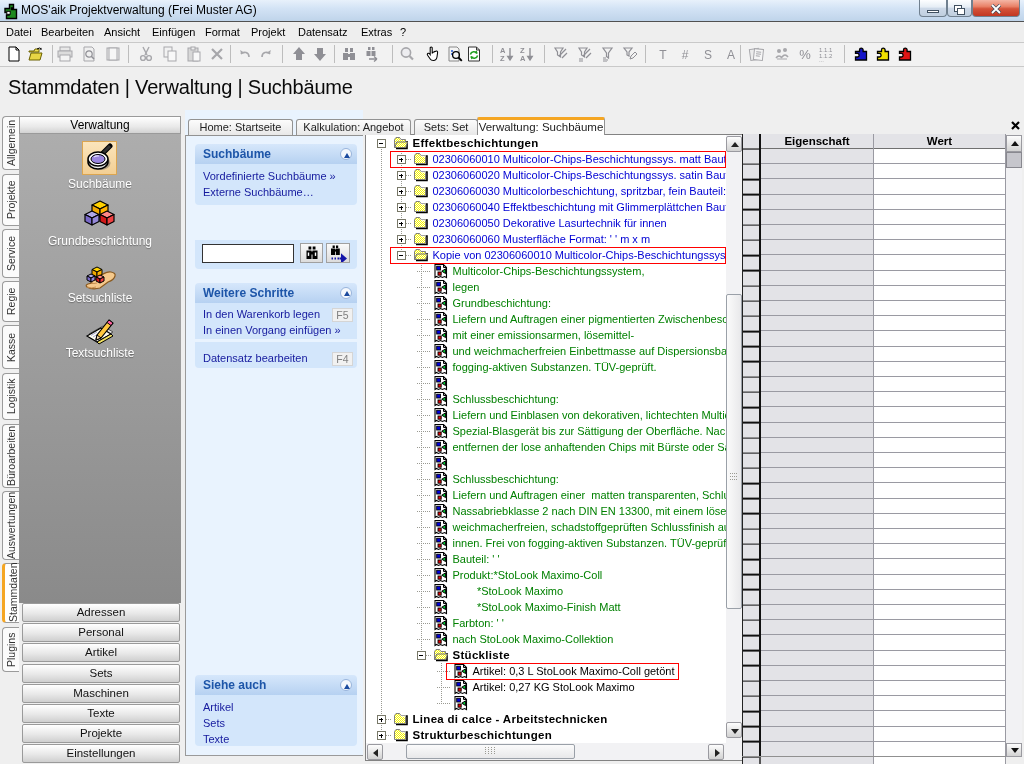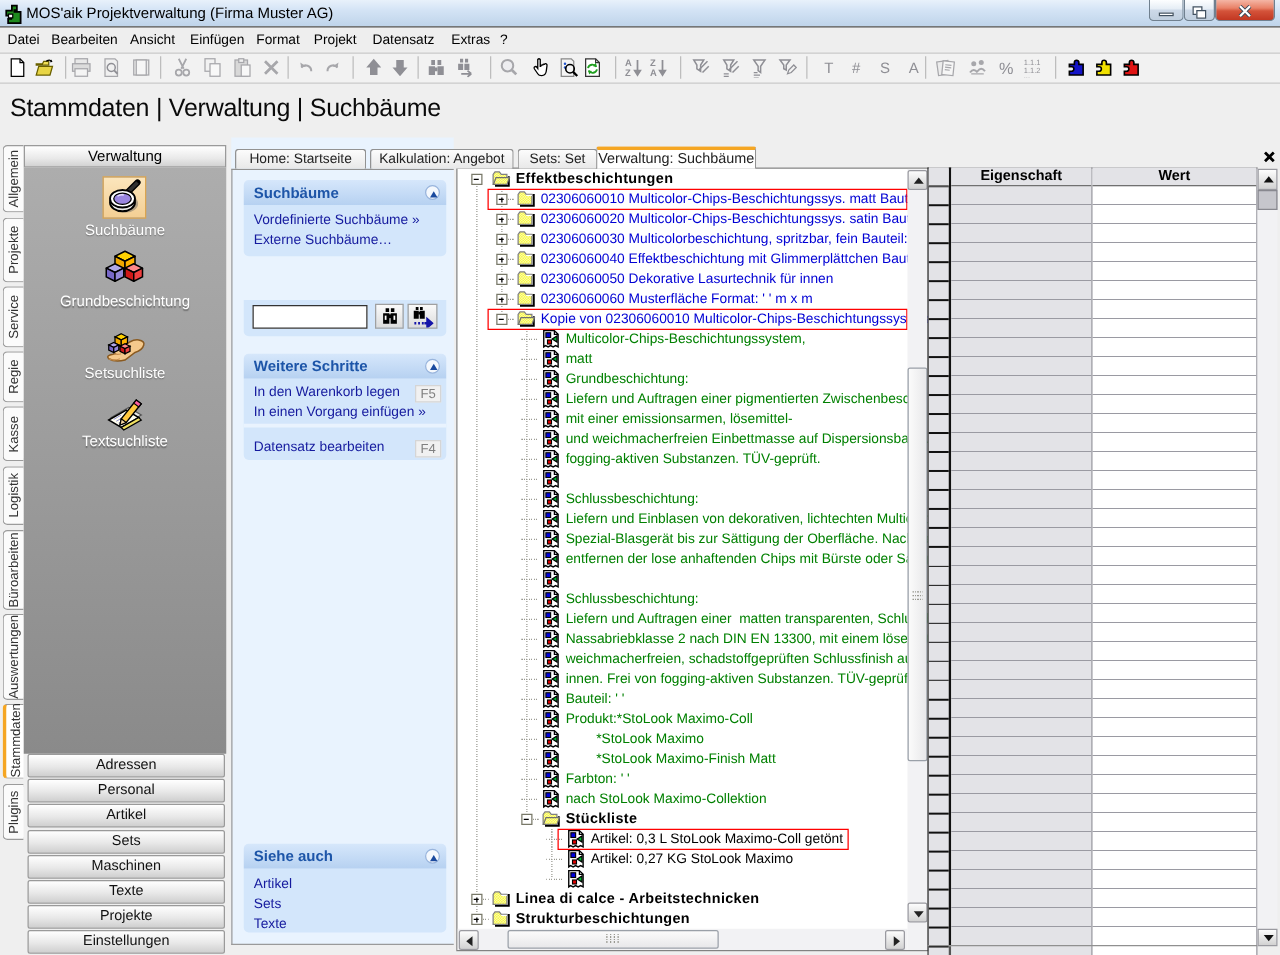--- a/index.html
+++ b/index.html
@@ -59,21 +59,21 @@
 
 #gridwrap{left:742px;top:134px;width:280px;height:630px;}
 .hdrcell{position:absolute;top:0;height:15px;background:#e3e3e7;border-bottom:1px solid #707070;font-size:11.5px;font-weight:700;text-align:center;line-height:15px;color:#000;}
 </style></head><body>
 
 <div id="titlebar" class="ab"></div>
 <svg class="ab" style="left:4px;top:3px" width="15" height="17" viewBox="0 0 15 17">
     <path d="M5.5 1.5 h4 v3.5 h-2 v1.5 h5 v9 h-10 v-3.5 h2.5 v-2.5 h-4 v-4 h4.5 z" fill="#1e8a1e" stroke="#000" stroke-width="1.4"></path>
     <rect x="2.8" y="8.3" width="3.4" height="3" fill="#fff" stroke="#000" stroke-width="1"></rect>
   </svg>
-<div id="title" class="ab">MOS'aik Projektverwaltung (Firma Muster AG)</div>
+<div id="title" class="ab">MOS'aik Projektverwaltung (Frei Muster AG)</div>
 <div class="winbtn ab" style="left:919px;width:28px;"></div>
 <div class="winbtn ab" style="left:947px;width:25px;"></div>
 <div class="winbtn ab" id="btnclose" style="left:972px;width:48px;"></div>
 <div class="ab" style="left:927px;top:10px;width:12px;height:3px;background:#fff;border:1px solid #405060;"></div>
 <div class="ab" style="left:954px;top:5px;width:8px;height:7px;background:#fff;border:1px solid #405060;"></div>
 <div class="ab" style="left:957px;top:8px;width:8px;height:7px;background:#fff;border:1px solid #405060;"></div>
 <svg class="ab" style="left:990px;top:4px" width="12" height="10" viewBox="0 0 12 10">
     <path d="M2 1 L10 9 M10 1 L2 9" stroke="#3a4a5a" stroke-width="3.2"></path>
     <path d="M2 1 L10 9 M10 1 L2 9" stroke="#fff" stroke-width="1.8"></path>
   </svg>
@@ -502,21 +502,21 @@
 <div class="redbox" style="left:23.5px;top:111.5px;width:336px;height:17px"></div>
 <div class="hdot" style="left:51px;top:136px;width:13.5px"></div>
 <svg class="ticn" style="left:66.5px;top:128px" width="16" height="16" viewBox="0 0 16 16">
       <use href="#doc"></use>
     </svg>
 <div class="trow green" style="left:86.5px;top:128px">Multicolor-Chips-Beschichtungssystem,</div>
 <div class="hdot" style="left:51px;top:152px;width:13.5px"></div>
 <svg class="ticn" style="left:66.5px;top:144px" width="16" height="16" viewBox="0 0 16 16">
       <use href="#doc"></use>
     </svg>
-<div class="trow green" style="left:86.5px;top:144px">matt</div>
+<div class="trow green" style="left:86.5px;top:144px">legen</div>
 <div class="hdot" style="left:51px;top:168px;width:13.5px"></div>
 <svg class="ticn" style="left:66.5px;top:160px" width="16" height="16" viewBox="0 0 16 16">
       <use href="#doc"></use>
     </svg>
 <div class="trow green" style="left:86.5px;top:160px">Grundbeschichtung:</div>
 <div class="hdot" style="left:51px;top:184px;width:13.5px"></div>
 <svg class="ticn" style="left:66.5px;top:176px" width="16" height="16" viewBox="0 0 16 16">
       <use href="#doc"></use>
     </svg>
 <div class="trow green" style="left:86.5px;top:176px">Liefern und Auftragen einer pigmentierten Zwischenbeschichtung</div>

